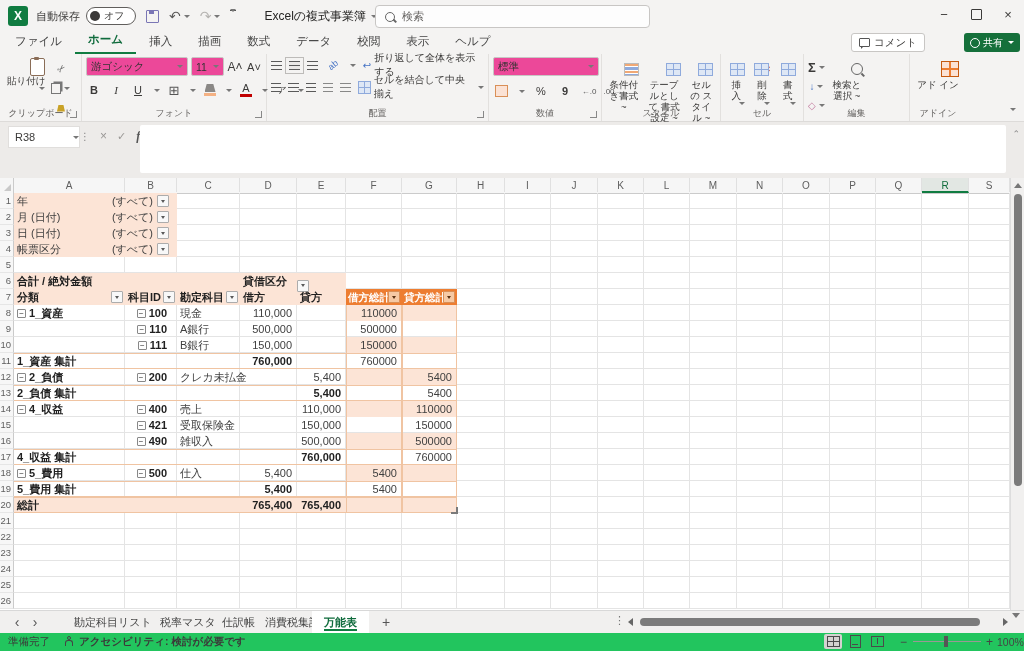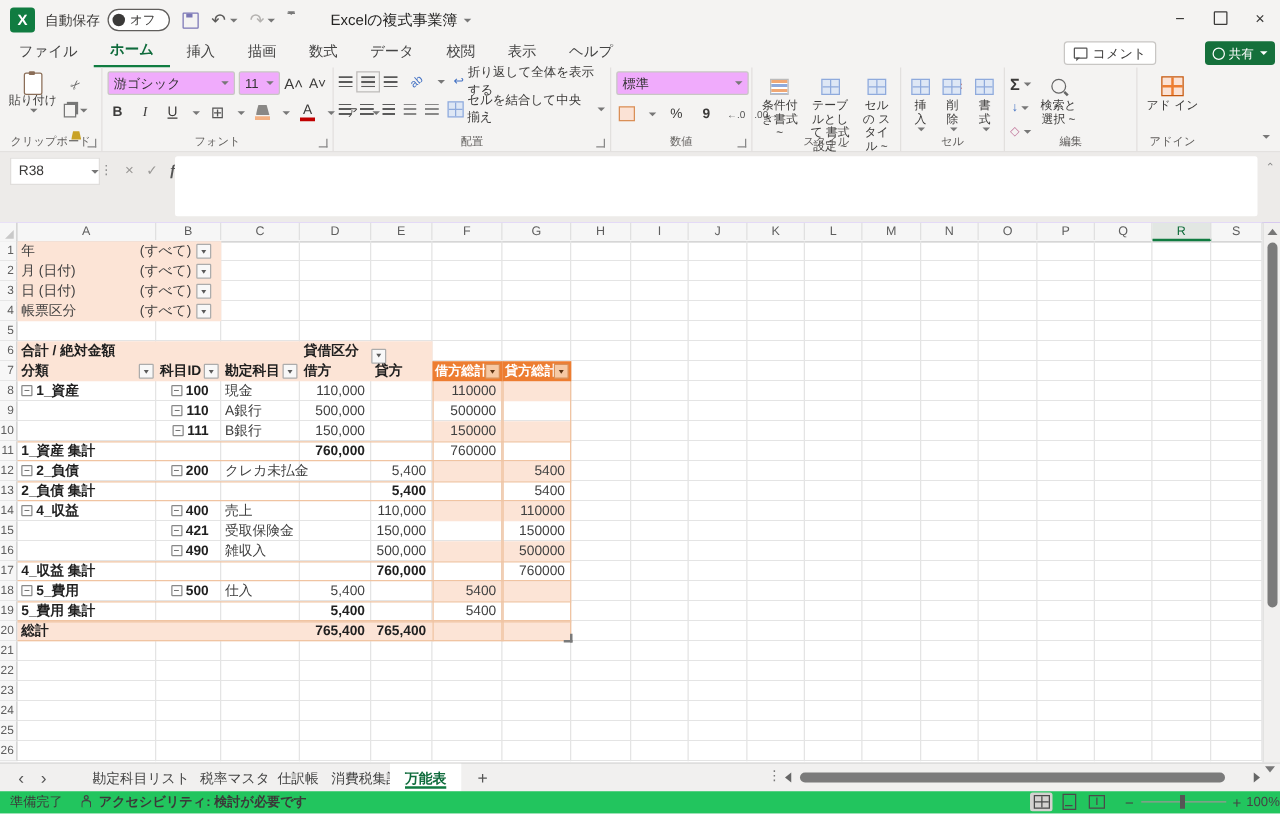--- a/index.html
+++ b/index.html
@@ -35,23 +35,23 @@
   .i-comment:after{content:"";position:absolute;left:1px;bottom:-3px;width:0;height:0;border-top:3px solid #555;border-right:3px solid transparent;}
   #share-btn{position:absolute;right:4px;top:1px;height:19px;width:56px;background:#15703B;border-radius:3px;color:#fff;display:flex;align-items:center;justify-content:center;gap:3px;font-size:10px;}
   #share-btn .mini-car{border-top-color:#fff;}
   .i-share{width:8px;height:8px;border:1px solid #fff;border-radius:50%;position:relative;}
   
   #ribbon{position:absolute;top:54px;left:0;width:1024px;height:67px;background:#F4F3F2;border-bottom:1px solid #DDDBD9;display:flex;}
   .rgroup{position:relative;height:100%;border-right:1px solid #E2E0DE;display:flex;flex-direction:column;padding:3px 4px 13px 4px;box-sizing:border-box;}
   .glabel{position:absolute;bottom:1px;left:0;right:0;text-align:center;font-size:9px;color:#605E5C;}
   .launch{position:absolute;bottom:3px;right:4px;width:6px;height:6px;border-right:1.5px solid #888;border-bottom:1.5px solid #888;}
   .rrow{display:flex;align-items:center;gap:3px;}
-  .bigbtn{display:flex;flex-direction:column;align-items:center;justify-content:flex-start;font-size:9.5px;color:#3b3a39;padding:1px 3px;text-align:center;line-height:1.15;}
+  .bigbtn{display:flex;flex-direction:column;align-items:flex-end;justify-content:flex-start;font-size:9.5px;color:#3b3a39;padding:1px 3px;text-align:center;line-height:1.15;}
   .sbtn{display:flex;align-items:center;justify-content:center;min-width:16px;height:16px;color:#3b3a39;font-size:11px;gap:1px;}
-  .field{background:#f0abfc;border:1px solid #C8C6C4;border-radius:2px;height:17px;display:flex;align-items:center;padding:0 4px;justify-content:space-between;font-size:10.5px;color:#333;}
+  .field{background:#ec4899;border:1px solid #C8C6C4;border-radius:2px;height:17px;display:flex;align-items:center;padding:0 4px;justify-content:space-between;font-size:10.5px;color:#333;}
   .bars{width:12px;height:9px;background:repeating-linear-gradient(to bottom,#5a5a5a 0 1.3px,transparent 1.3px 3.8px);}
   .bars.sel{outline:1px solid #BDBBB9;outline-offset:3px;background-color:#EAE8E7;}
   .ic-grid{width:13px;height:11px;border:1px solid #8FAADC;background:
      linear-gradient(#8FAADC 0 0) 50% 0/1px 100% no-repeat,
      linear-gradient(#8FAADC 0 0) 0 50%/100% 1px no-repeat,#DEE7F5;}
   .ic-grid.orange{border-color:#C55A11;background:
      linear-gradient(#ED7D31 0 0) 50% 0/2px 100% no-repeat,
      linear-gradient(#ED7D31 0 0) 0 50%/100% 2px no-repeat,#FBE2D5;}
   .ic-cf{width:13px;height:11px;border:1px solid #bbb;background:repeating-linear-gradient(to bottom,#F0A875 0 2.5px,#fff 2.5px 3.5px,#8FAADC 3.5px 6px,#fff 6px 7px);}
   .ic-bucket{width:11px;height:8px;background:#8a8886;clip-path:polygon(20% 0,80% 0,100% 100%,0 100%);}
@@ -146,20 +146,24 @@
       </div>
     <div class="qbtn dim">
         <span>↷</span>
         <span class="mini-car"></span>
       </div>
     <div class="qbtn">
         <span style="font-size:10px;border-top:1.5px solid #555;padding-top:1px;"><span class="mini-car" style="margin:0;"></span></span>
       </div>
     <span class="wtitle">Excelの複式事業簿</span>
     <span class="mini-car" style="margin-left:5px;"></span>
+    <div id="searchbox">
+      <span class="mag"></span>
+      <span>検索</span>
+    </div>
     <div class="winctl">
       <div class="wbtn">−</div>
       <div class="wbtn">
           <span class="i-restore"></span>
         </div>
       <div class="wbtn">×</div>
     </div>
   </div>
 
   <div id="tabrow">

